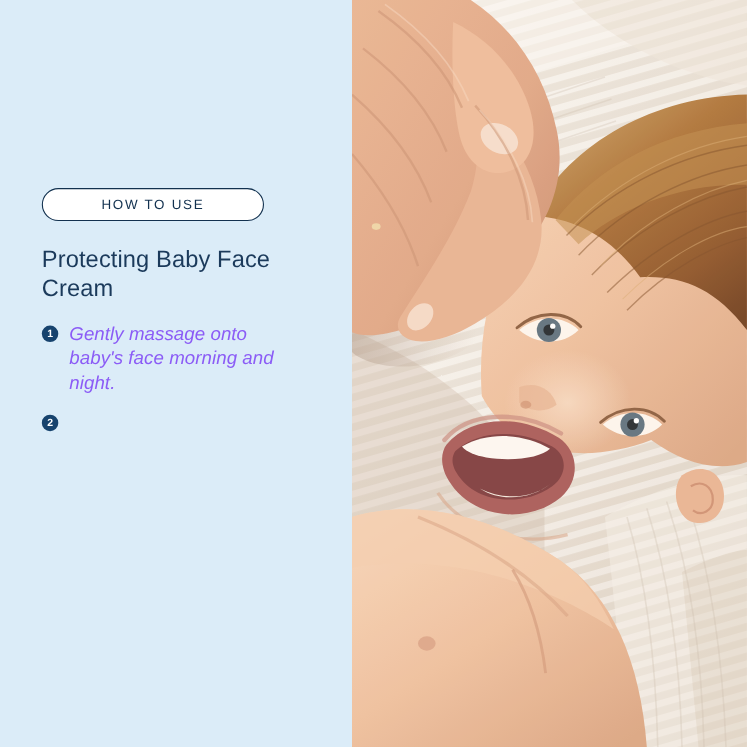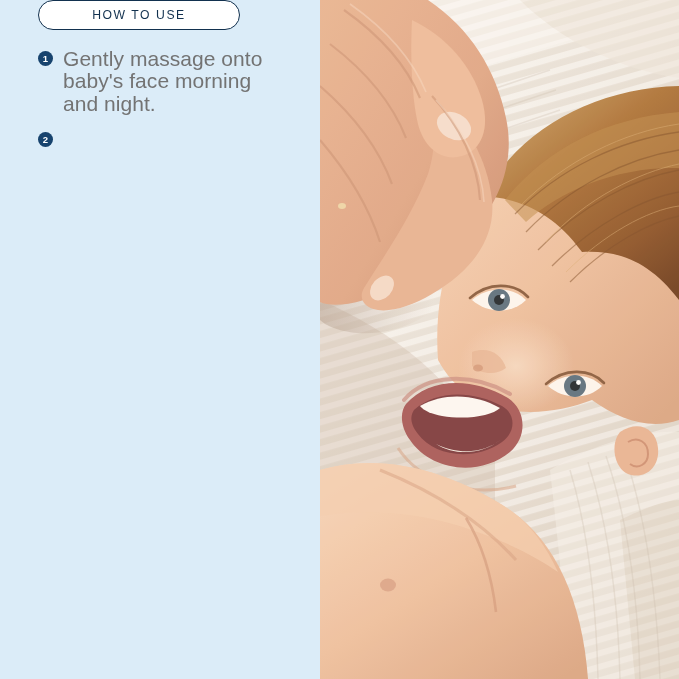--- a/index.html
+++ b/index.html
@@ -26,20 +26,21 @@
     height: 679px;
     background: #dbecf8;
     flex: 0 0 320px;
     box-sizing: border-box;
     padding: 0 28px 0 38px;
     display: flex;
     flex-direction: column;
     justify-content: flex-start;
   }
   .panel-inner {
+    margin-top: 171px;
   }
 
   .pill {
     display: inline-flex;
     align-items: center;
     justify-content: center;
     box-sizing: border-box;
     width: 202px;
     height: 30px;
     border: 1.6px solid #12314f;
@@ -83,26 +84,27 @@
     border-radius: 50%;
     background: #17436e;
     color: #ffffff;
     font-size: 9.5px;
     font-weight: 700;
     line-height: 15px;
     text-align: center;
     letter-spacing: 0;
   }
   .step-text {
-    font-size: 21px;
+    font-size: 17px;
     line-height: 22.4px;
-    color: #737373;
+    color: #8b5cf6;
     font-weight: 400;
     letter-spacing: 0.05px;
     max-width: 200px;
+    font-style: italic;
   }
 
   
   .photo-panel {
     position: relative;
     flex: 1 1 auto;
     height: 679px;
     overflow: hidden;
     background: #e9e2da;
   }
@@ -111,20 +113,21 @@
 </head>
 <body>
 
 <div id="page">
 
   <div class="left-panel">
     <div class="panel-inner">
 
       <div class="pill">HOW TO USE</div>
 
+      <h1 class="heading">Protecting Baby Face Cream</h1>
 
       <ol class="steps">
         <li class="step">
           <span class="step-badge">1</span>
           <span class="step-text">Gently massage onto baby's face morning and night.</span>
         </li>
         <li class="step">
           <span class="step-badge">2</span>
         </li>
       </ol>

